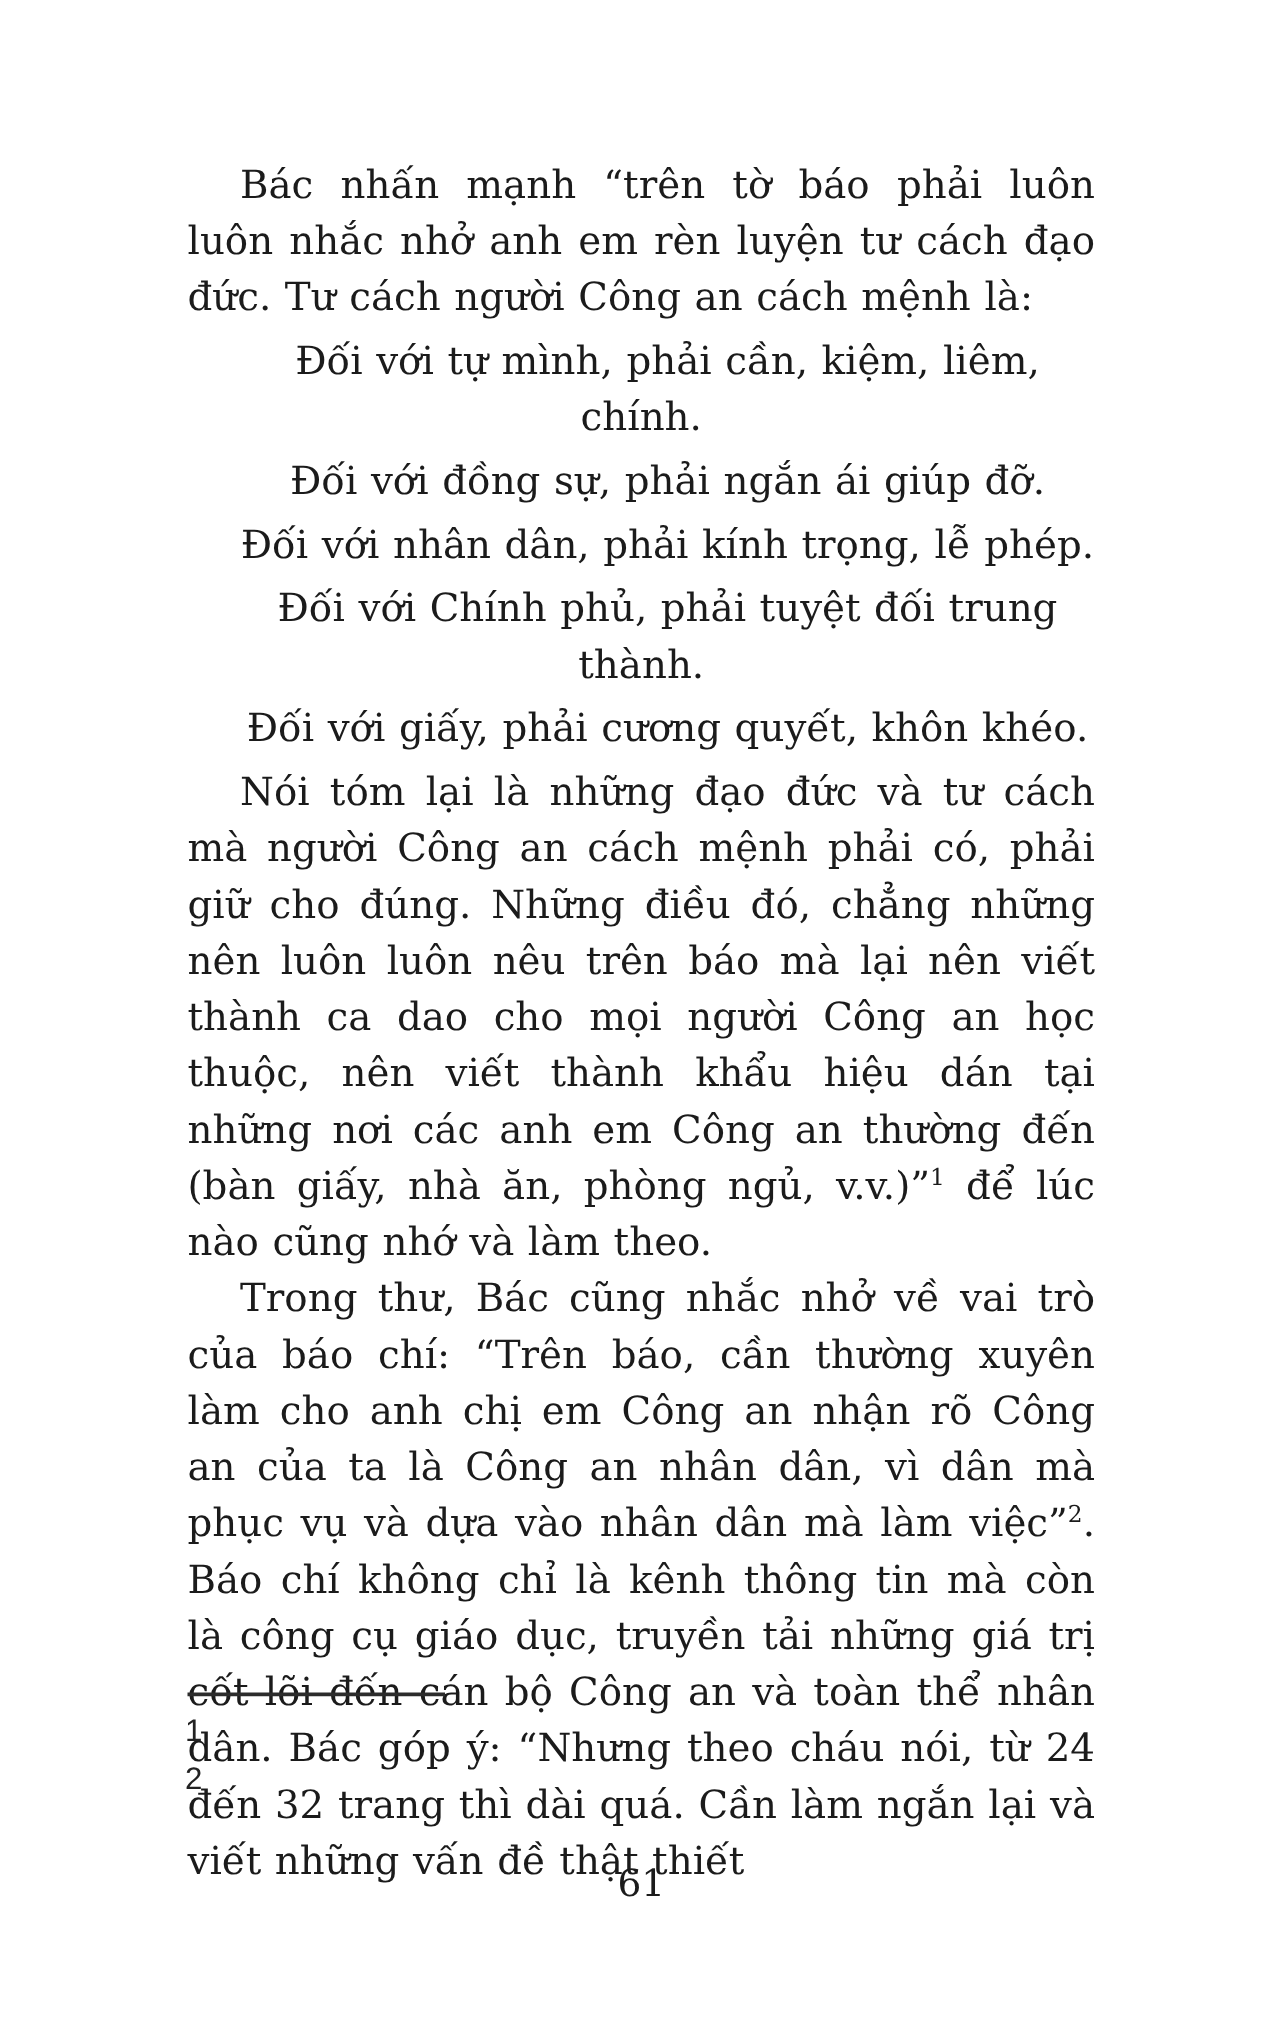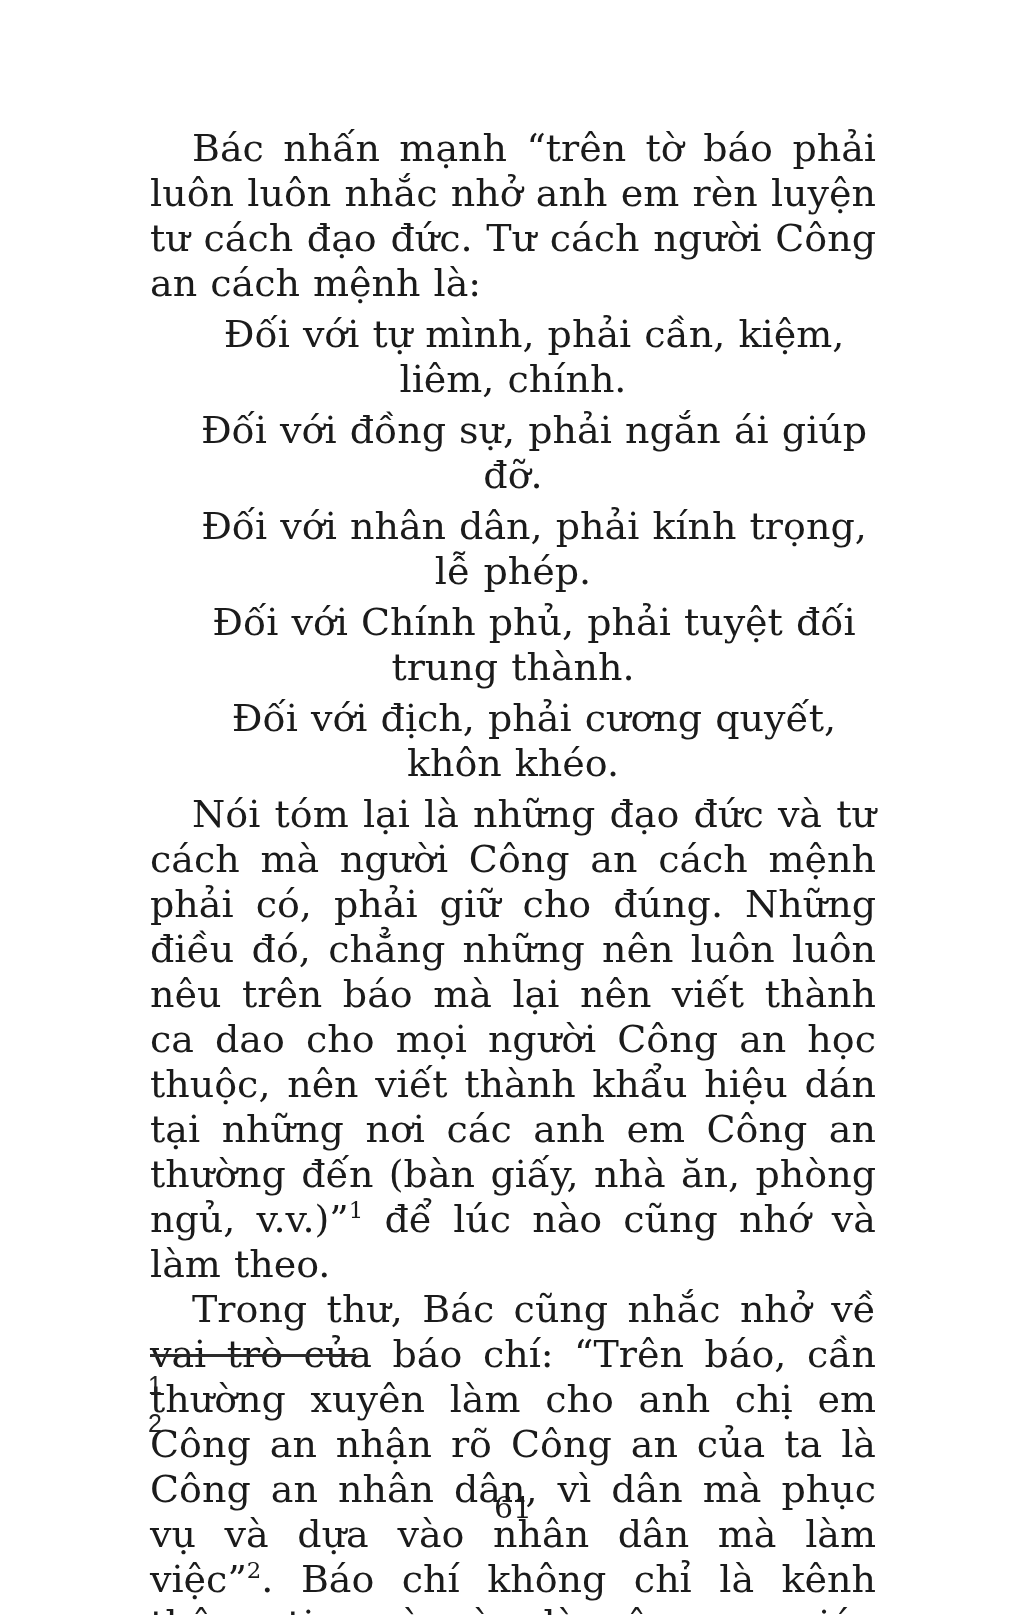--- a/index.html
+++ b/index.html
@@ -17,21 +17,21 @@
     overflow: hidden;
   }
   .text-block {
     position: absolute;
     left: 150px;
     top: 126px;
     width: 726px;
   }
   .text-block p {
     margin: 0;
-    font-size: 38px;
+    font-size: 31px;
     line-height: 45px;
     word-spacing: 1px;
   }
   p.indent-justify {
     text-align: justify;
     text-indent: 42px;
   }
   p.quote-line {
     text-align: center;
     text-indent: 42px;
@@ -85,21 +85,21 @@
 </head>
 <body>
 
 <div class="page">
   <main class="text-block" id="text-block">
       <p class="indent-justify"><span>Bác nhấn mạnh “trên tờ báo phải luôn luôn nhắc nhở anh em rèn luyện tư cách đạo đức. Tư cách người Công an cách mệnh là:</span></p>
       <p class="quote-line"><span>Đối với tự mình, phải cần, kiệm, liêm, chính.</span></p>
       <p class="quote-line"><span>Đối với đồng sự, phải ngắn ái giúp đỡ.</span></p>
       <p class="quote-line"><span>Đối với nhân dân, phải kính trọng, lễ phép.</span></p>
       <p class="quote-line"><span>Đối với Chính phủ, phải tuyệt đối trung thành.</span></p>
-      <p class="quote-line"><span>Đối với địch, phải cương quyết, khôn khéo.</span></p>
+      <p class="quote-line"><span>Đối với giấy, phải cương quyết, khôn khéo.</span></p>
       <p class="indent-justify"><span>Nói tóm lại là những đạo đức và tư cách mà người Công an cách mệnh phải có, phải giữ cho đúng. Những điều đó, chẳng những nên luôn luôn nêu trên báo mà lại nên viết thành ca dao cho mọi người Công an học thuộc, nên viết thành khẩu hiệu dán tại những nơi các anh em Công an thường đến (bàn giấy, nhà ăn, phòng ngủ, v.v.)”</span><sup>1</sup><span> để lúc nào cũng nhớ và làm theo.</span></p>
       <p class="indent-justify"><span>Trong thư, Bác cũng nhắc nhở về vai trò của báo chí: “Trên báo, cần thường xuyên làm cho anh chị em Công an nhận rõ Công an của ta là Công an nhân dân, vì dân mà phục vụ và dựa vào nhân dân mà làm việc”</span><sup>2</sup><span>. Báo chí không chỉ là kênh thông tin mà còn là công cụ giáo dục, truyền tải những giá trị cốt lõi đến cán bộ Công an và toàn thể nhân dân. Bác góp ý: “Nhưng theo cháu nói, từ 24 đến 32 trang thì dài quá. Cần làm ngắn lại và viết những vấn đề thật thiết</span></p>
     </main>
   <div class="footnote-sep"></div>
   <section class="footnotes" id="footnote-list">
       <div class="fn-row">
         <span class="fn-num">1</span>
       </div>
       <div class="fn-row">
         <span class="fn-num">2</span>

